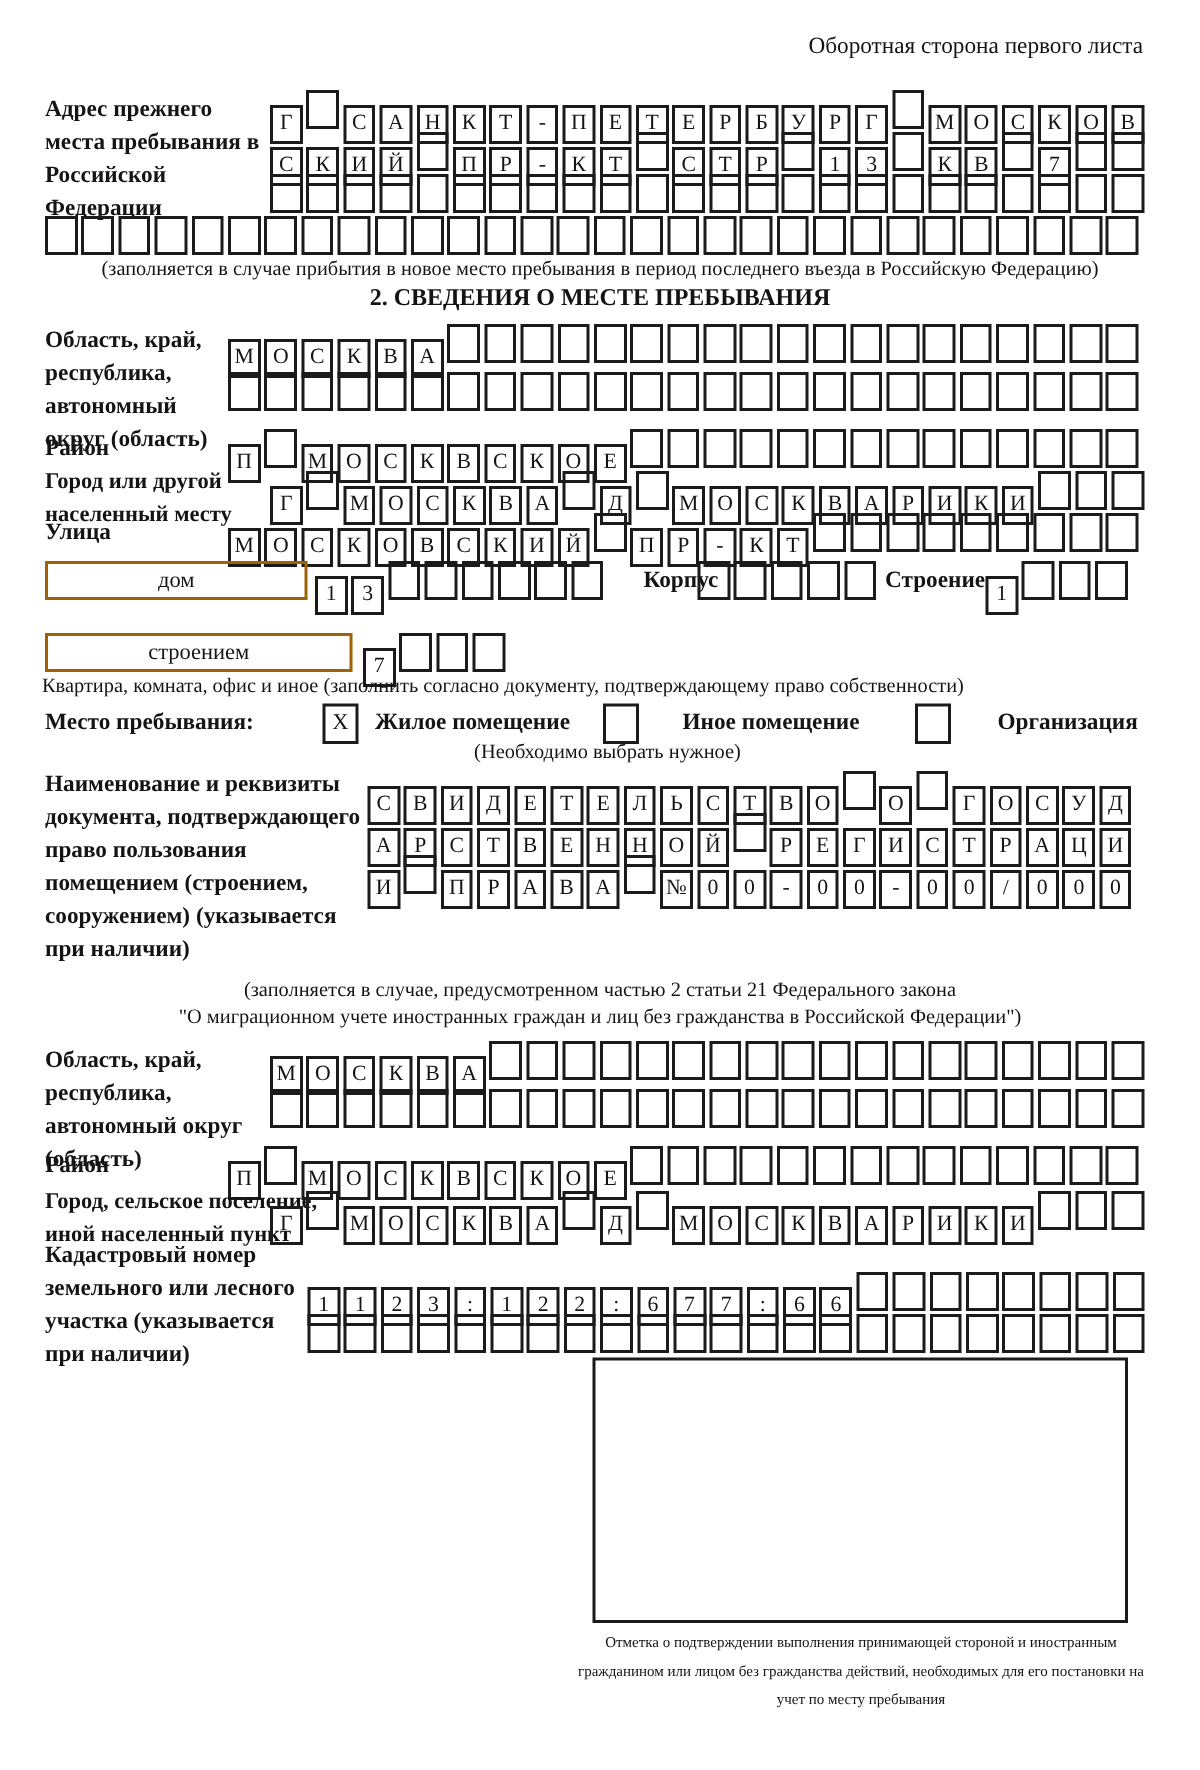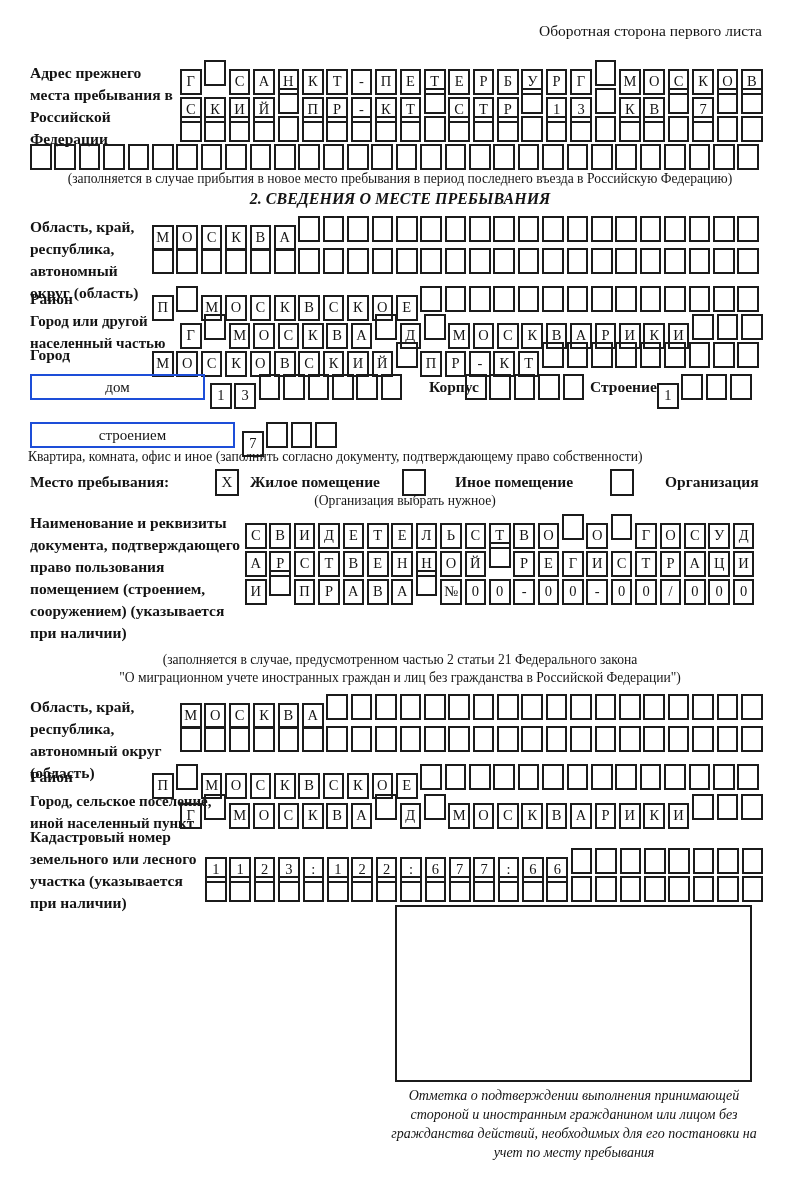--- a/index.html
+++ b/index.html
@@ -4,31 +4,31 @@
 <style>
   html,body{margin:0;padding:0;background:#ffffff;}
   body{font-family:"Liberation Serif","DejaVu Serif",serif;color:#141414;}
   .sheet{position:relative;width:800px;height:1180px;background:#fff;overflow:hidden;}
   .back-note{position:absolute;top:22px;right:38px;font-size:15.5px;}
   .label{position:absolute;font-size:15.5px;line-height:22px;font-weight:bold;}
   .cells{position:absolute;white-space:nowrap;height:26px;}
   .cell{display:inline-flex;align-items:center;justify-content:center;
         box-sizing:border-box;width:21.6px;height:26px;margin-right:2.8px;
         border:2px solid #1b1b1b;font-size:14.5px;overflow:hidden;}
-  .bigbox{position:absolute;box-sizing:border-box;height:26px;border:2px solid #1d4ed8;
+  .bigbox{position:absolute;box-sizing:border-box;height:26px;border:2px solid #a16207;
         display:flex;align-items:center;justify-content:center;font-size:15px;}
   .caption{position:absolute;font-size:13.6px;}
   .center-note{position:absolute;left:0;width:800px;text-align:center;font-size:13.6px;}
-  .sec-title{position:absolute;left:0;width:800px;text-align:center;font-weight:bold;font-size:16px;font-style:italic;}
+  .sec-title{position:absolute;left:0;width:800px;text-align:center;font-weight:bold;font-size:16px;}
   .chkbox{position:absolute;box-sizing:border-box;width:24px;height:27px;border:2px solid #1b1b1b;
         display:flex;align-items:center;justify-content:center;font-size:15px;}
   .stamp-box{position:absolute;left:395px;top:905px;width:357px;height:177px;
         border:2px solid #1b1b1b;box-sizing:border-box;}
   .stamp-caption{position:absolute;left:385px;top:1086px;width:378px;text-align:center;
-        font-size:14px;line-height:19px;font-style:italic;}
+        font-size:10px;line-height:19px;}
 </style>
 </head>
 <body>
 
 <div class="sheet">
 
   <div class="back-note">Оборотная сторона первого листа</div>
 
   <div class="label" style="left:30px;top:62px;width:152px">Адрес прежнего места пребывания в Российской Федерации</div>
   <div class="cells" style="left:180px;top:60px"><span class="cell">Г</span><span class="cell"></span><span class="cell">С</span><span class="cell">А</span><span class="cell">Н</span><span class="cell">К</span><span class="cell">Т</span><span class="cell">-</span><span class="cell">П</span><span class="cell">Е</span><span class="cell">Т</span><span class="cell">Е</span><span class="cell">Р</span><span class="cell">Б</span><span class="cell">У</span><span class="cell">Р</span><span class="cell">Г</span><span class="cell"></span><span class="cell">М</span><span class="cell">О</span><span class="cell">С</span><span class="cell">К</span><span class="cell">О</span><span class="cell">В</span></div>
@@ -39,45 +39,45 @@
 
   <div class="sec-title" style="top:190px">2. СВЕДЕНИЯ О МЕСТЕ ПРЕБЫВАНИЯ</div>
 
   <div class="label" style="left:30px;top:216px;width:122px">Область, край, республика, автономный округ (область)</div>
   <div class="cells" style="left:152px;top:216px"><span class="cell">М</span><span class="cell">О</span><span class="cell">С</span><span class="cell">К</span><span class="cell">В</span><span class="cell">А</span><span class="cell"></span><span class="cell"></span><span class="cell"></span><span class="cell"></span><span class="cell"></span><span class="cell"></span><span class="cell"></span><span class="cell"></span><span class="cell"></span><span class="cell"></span><span class="cell"></span><span class="cell"></span><span class="cell"></span><span class="cell"></span><span class="cell"></span><span class="cell"></span><span class="cell"></span><span class="cell"></span><span class="cell"></span></div>
   <div class="cells" style="left:152px;top:248px"><span class="cell"></span><span class="cell"></span><span class="cell"></span><span class="cell"></span><span class="cell"></span><span class="cell"></span><span class="cell"></span><span class="cell"></span><span class="cell"></span><span class="cell"></span><span class="cell"></span><span class="cell"></span><span class="cell"></span><span class="cell"></span><span class="cell"></span><span class="cell"></span><span class="cell"></span><span class="cell"></span><span class="cell"></span><span class="cell"></span><span class="cell"></span><span class="cell"></span><span class="cell"></span><span class="cell"></span><span class="cell"></span></div>
 
   <div class="label" style="left:30px;top:288px;width:120px">Район</div>
   <div class="cells" style="left:152px;top:286px"><span class="cell">П</span><span class="cell"></span><span class="cell">М</span><span class="cell">О</span><span class="cell">С</span><span class="cell">К</span><span class="cell">В</span><span class="cell">С</span><span class="cell">К</span><span class="cell">О</span><span class="cell">Е</span><span class="cell"></span><span class="cell"></span><span class="cell"></span><span class="cell"></span><span class="cell"></span><span class="cell"></span><span class="cell"></span><span class="cell"></span><span class="cell"></span><span class="cell"></span><span class="cell"></span><span class="cell"></span><span class="cell"></span><span class="cell"></span></div>
 
-  <div class="label" style="left:30px;top:310px;width:148px;font-size:15px">Город или другой населенный частью</div>
+  <div class="label" style="left:30px;top:310px;width:148px;font-size:15px">Город или другой населенный месту</div>
   <div class="cells" style="left:180px;top:314px"><span class="cell">Г</span><span class="cell"></span><span class="cell">М</span><span class="cell">О</span><span class="cell">С</span><span class="cell">К</span><span class="cell">В</span><span class="cell">А</span><span class="cell"></span><span class="cell">Д</span><span class="cell"></span><span class="cell">М</span><span class="cell">О</span><span class="cell">С</span><span class="cell">К</span><span class="cell">В</span><span class="cell">А</span><span class="cell">Р</span><span class="cell">И</span><span class="cell">К</span><span class="cell">И</span><span class="cell"></span><span class="cell"></span><span class="cell"></span></div>
 
-  <div class="label" style="left:30px;top:344px;width:120px">Город</div>
+  <div class="label" style="left:30px;top:344px;width:120px">Улица</div>
   <div class="cells" style="left:152px;top:342px"><span class="cell">М</span><span class="cell">О</span><span class="cell">С</span><span class="cell">К</span><span class="cell">О</span><span class="cell">В</span><span class="cell">С</span><span class="cell">К</span><span class="cell">И</span><span class="cell">Й</span><span class="cell"></span><span class="cell">П</span><span class="cell">Р</span><span class="cell">-</span><span class="cell">К</span><span class="cell">Т</span><span class="cell"></span><span class="cell"></span><span class="cell"></span><span class="cell"></span><span class="cell"></span><span class="cell"></span><span class="cell"></span><span class="cell"></span><span class="cell"></span></div>
 
   <div class="bigbox" style="left:30px;top:374px;width:175px">дом</div>
   <div class="cells" style="left:210px;top:374px"><span class="cell">1</span><span class="cell">3</span><span class="cell"></span><span class="cell"></span><span class="cell"></span><span class="cell"></span><span class="cell"></span><span class="cell"></span></div>
   <div class="label" style="left:429px;top:376px">Корпус</div>
   <div class="cells" style="left:465px;top:374px"><span class="cell"></span><span class="cell"></span><span class="cell"></span><span class="cell"></span><span class="cell"></span></div>
   <div class="label" style="left:590px;top:376px">Строение</div>
   <div class="cells" style="left:657px;top:374px"><span class="cell">1</span><span class="cell"></span><span class="cell"></span><span class="cell"></span></div>
 
   <div class="bigbox" style="left:30px;top:422px;width:205px">строением</div>
   <div class="cells" style="left:242px;top:422px"><span class="cell">7</span><span class="cell"></span><span class="cell"></span><span class="cell"></span></div>
   <div class="caption" style="left:28px;top:449px">Квартира, комната, офис и иное (заполнить согласно документу, подтверждающему право собственности)</div>
 
   <div class="label" style="left:30px;top:471px">Место пребывания:</div>
   <div class="chkbox" style="left:215px;top:469px">X</div>
   <div class="label" style="left:250px;top:471px">Жилое помещение</div>
   <div class="chkbox" style="left:402px;top:469px"></div>
   <div class="label" style="left:455px;top:471px">Иное помещение</div>
   <div class="chkbox" style="left:610px;top:469px"></div>
   <div class="label" style="left:665px;top:471px">Организация</div>
-  <div class="caption" style="left:250px;top:493px;width:310px;text-align:center">(Организация выбрать нужное)</div>
+  <div class="caption" style="left:250px;top:493px;width:310px;text-align:center">(Необходимо выбрать нужное)</div>
 
   <div class="label" style="left:30px;top:512px;width:216px">Наименование и реквизиты документа, подтверждающего право пользования помещением (строением, сооружением) (указывается при наличии)</div>
   <div class="cells" style="left:245px;top:514px"><span class="cell">С</span><span class="cell">В</span><span class="cell">И</span><span class="cell">Д</span><span class="cell">Е</span><span class="cell">Т</span><span class="cell">Е</span><span class="cell">Л</span><span class="cell">Ь</span><span class="cell">С</span><span class="cell">Т</span><span class="cell">В</span><span class="cell">О</span><span class="cell"></span><span class="cell">О</span><span class="cell"></span><span class="cell">Г</span><span class="cell">О</span><span class="cell">С</span><span class="cell">У</span><span class="cell">Д</span></div>
   <div class="cells" style="left:245px;top:542px"><span class="cell">А</span><span class="cell">Р</span><span class="cell">С</span><span class="cell">Т</span><span class="cell">В</span><span class="cell">Е</span><span class="cell">Н</span><span class="cell">Н</span><span class="cell">О</span><span class="cell">Й</span><span class="cell"></span><span class="cell">Р</span><span class="cell">Е</span><span class="cell">Г</span><span class="cell">И</span><span class="cell">С</span><span class="cell">Т</span><span class="cell">Р</span><span class="cell">А</span><span class="cell">Ц</span><span class="cell">И</span></div>
   <div class="cells" style="left:245px;top:570px"><span class="cell">И</span><span class="cell"></span><span class="cell">П</span><span class="cell">Р</span><span class="cell">А</span><span class="cell">В</span><span class="cell">А</span><span class="cell"></span><span class="cell">№</span><span class="cell">0</span><span class="cell">0</span><span class="cell">-</span><span class="cell">0</span><span class="cell">0</span><span class="cell">-</span><span class="cell">0</span><span class="cell">0</span><span class="cell">/</span><span class="cell">0</span><span class="cell">0</span><span class="cell">0</span></div>
 
   <div class="center-note" style="top:652px">(заполняется в случае, предусмотренном частью 2 статьи 21 Федерального закона</div>
   <div class="center-note" style="top:670px">"О миграционном учете иностранных граждан и лиц без гражданства в Российской Федерации")</div>
 
   <div class="label" style="left:30px;top:696px;width:150px">Область, край, республика, автономный округ (область)</div>

